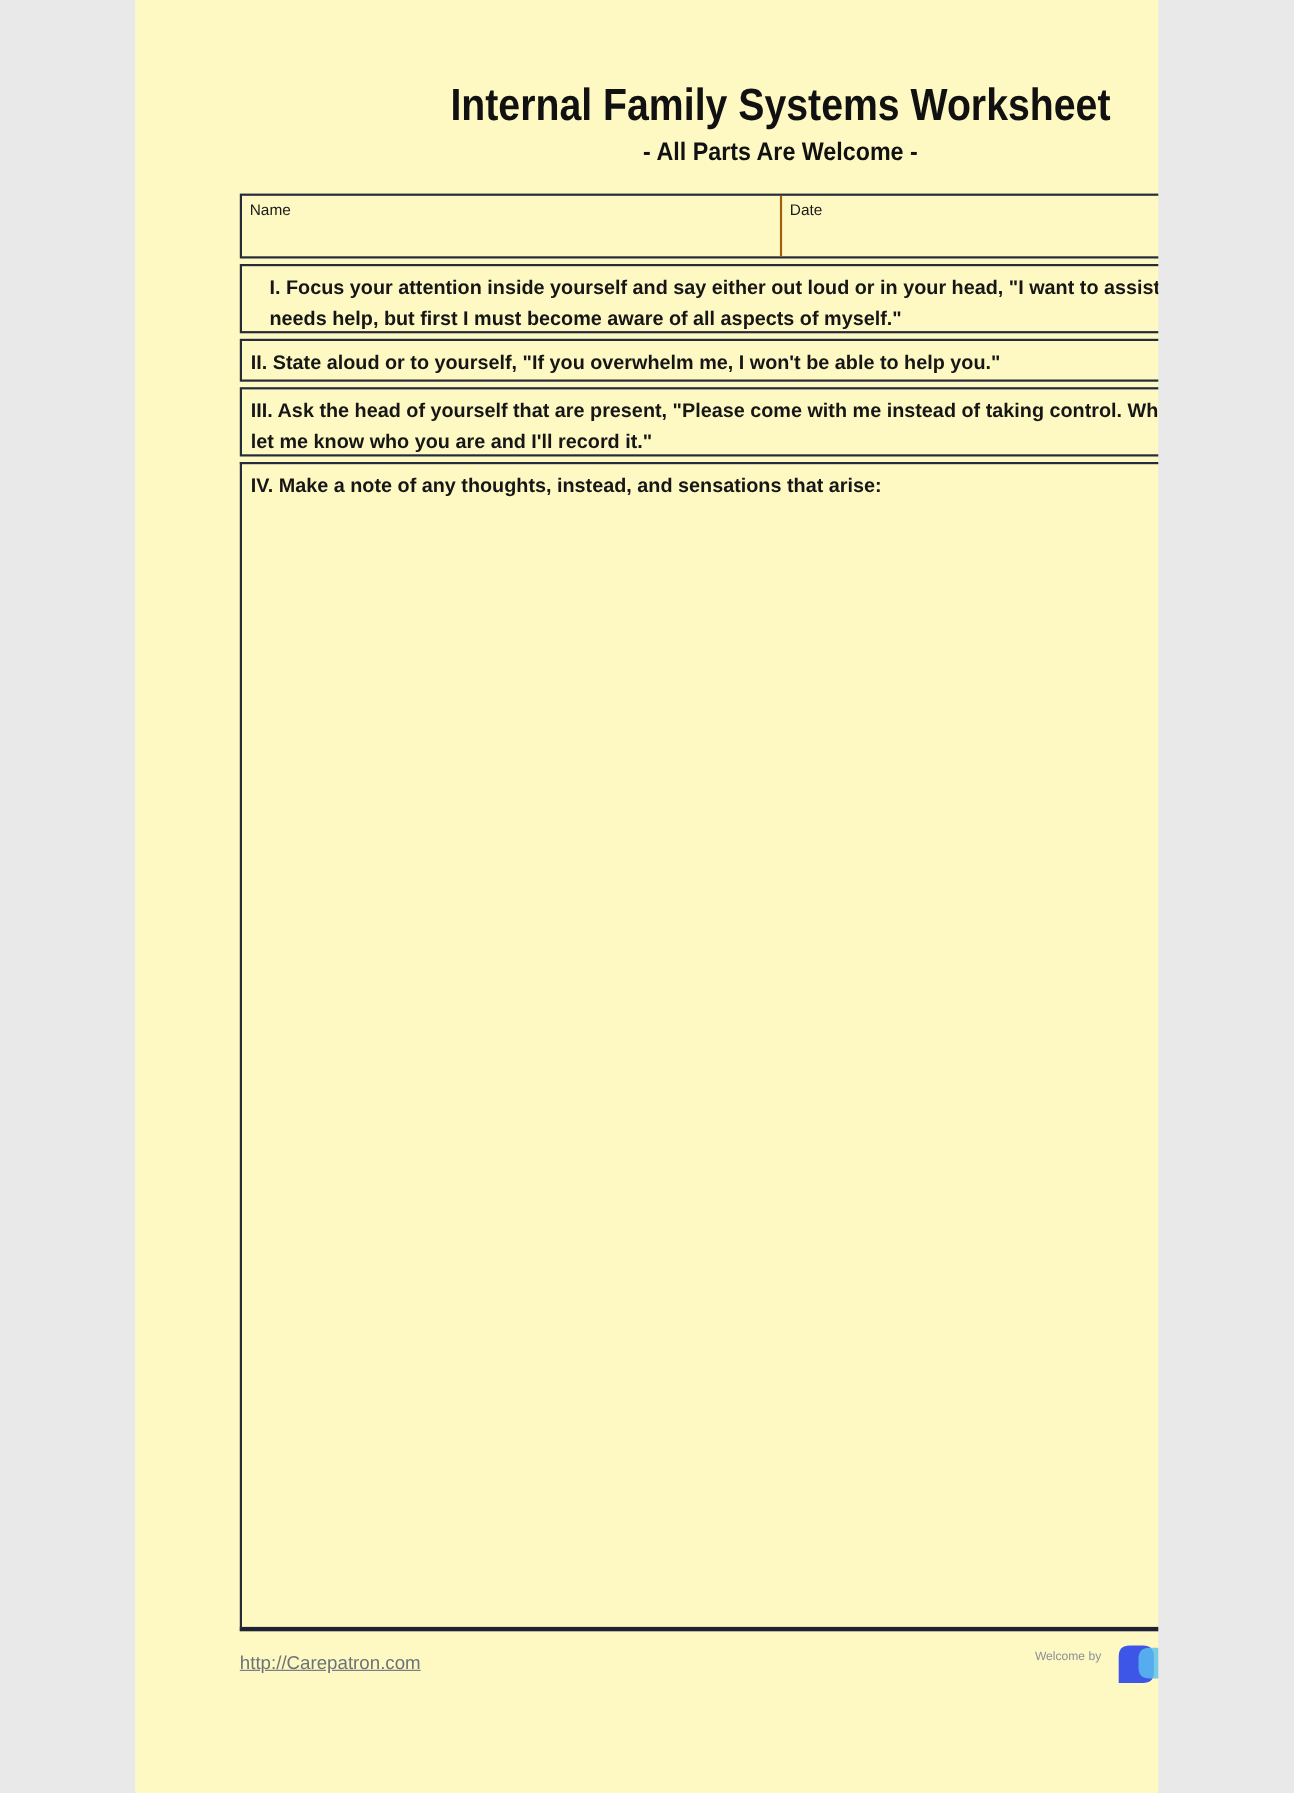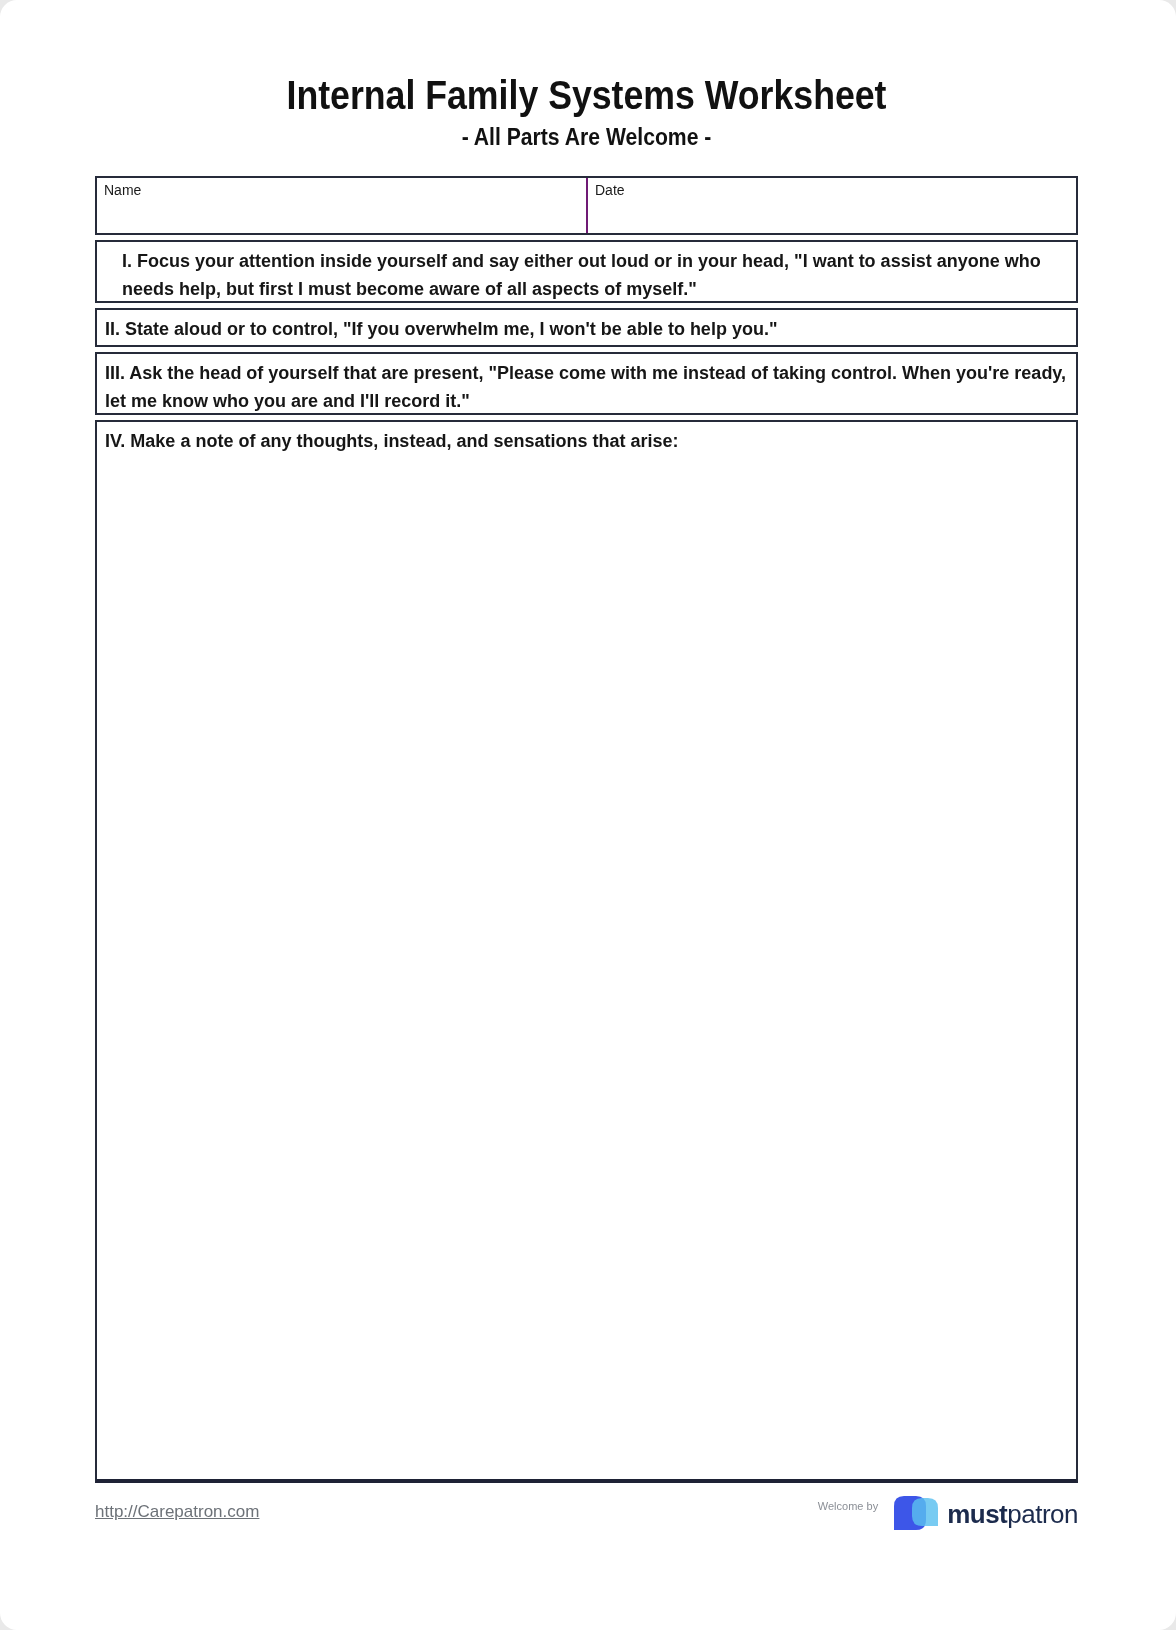--- a/index.html
+++ b/index.html
@@ -1,24 +1,23 @@
 <!DOCTYPE html>
 <html><head>
 <meta charset="utf-8">
 <style>
   html,body { margin:0; padding:0; background:#e9e9e9; }
   .page {
     position:relative;
-    width:1176px; height:1630px;
+    width:930px; height:1630px;
     margin:0 auto;
-    background:#ffffff;
+    background:#fef9c3;
     font-family:"Liberation Sans", sans-serif;
     color:#141414;
     overflow:hidden;
-    border-radius:17px;
   }
   .content {
     position:absolute; left:95px; top:0;
     width:983px; height:100%;
   }
   .doc-title {
     position:absolute; top:72px; left:0; width:100%;
     text-align:center;
     font-size:41px; font-weight:bold; color:#111;
     transform:scaleX(0.87); transform-origin:center;
@@ -32,21 +31,21 @@
     white-space:nowrap;
   }
   .name-date {
     position:absolute; top:176px; left:0;
     width:983px; height:59px;
     border:2px solid #262b3a;
     box-sizing:border-box;
     display:flex;
   }
   .nd-cell { box-sizing:border-box; padding:4px 7px; font-size:14px; color:#1a1a1a; }
-  .nd-cell.name { width:491px; border-right:2px solid #701a75; }
+  .nd-cell.name { width:491px; border-right:2px solid #a16207; }
   .nd-cell.date { flex:1; }
   .nd-label { display:block; }
   .sec {
     position:absolute; left:0; width:983px;
     border:2px solid #262b3a;
     box-sizing:border-box;
     padding:5px 8px 0 8px;
     font-size:18px; font-weight:bold; color:#161616;
     line-height:28px;
     overflow:hidden;
@@ -96,21 +95,21 @@
         <span class="nd-label">Date</span>
         <span></span>
       </div>
     </div>
 
     <div class="sec sec-1">
       <span>I. Focus your attention inside yourself and say either out loud or in your head, "I want to assist anyone who needs help, but first I must become aware of all aspects of myself."</span>
     </div>
 
     <div class="sec sec-2">
-      <span>II. State aloud or to control, "If you overwhelm me, I won't be able to help you."</span>
+      <span>II. State aloud or to yourself, "If you overwhelm me, I won't be able to help you."</span>
     </div>
 
     <div class="sec sec-3">
       <span>III. Ask the head of yourself that are present, "Please come with me instead of taking control. When you're ready, let me know who you are and I'll record it."</span>
     </div>
 
     <div class="sec sec-4">
       <span>IV. Make a note of any thoughts, instead, and sensations that arise:</span>
     </div>
 

